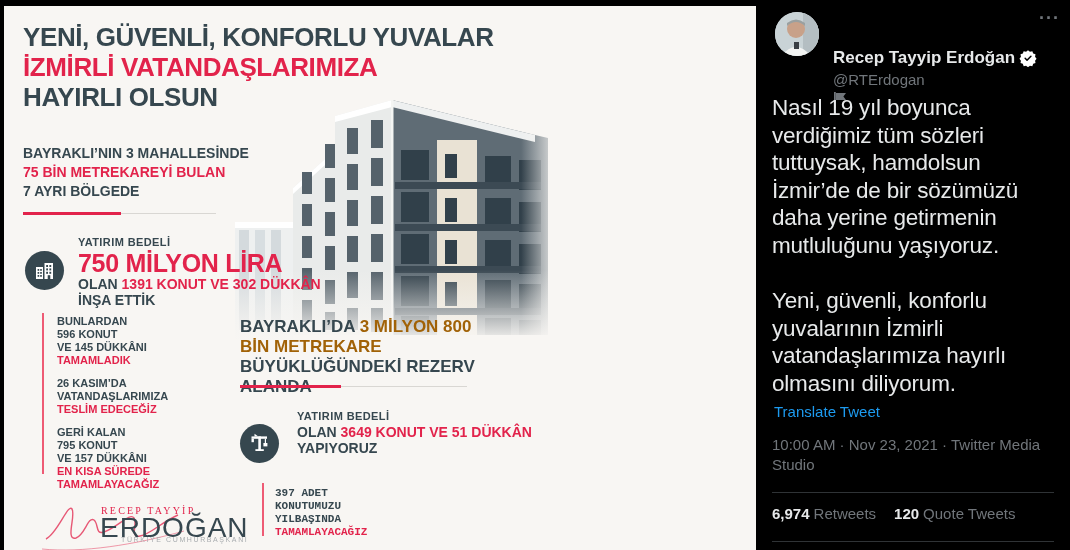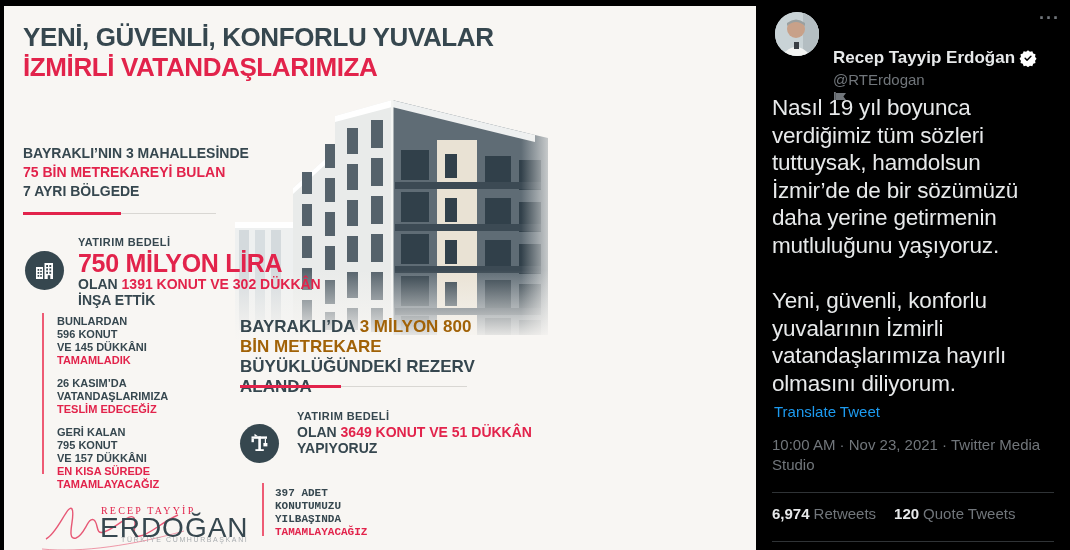--- a/index.html
+++ b/index.html
@@ -161,20 +161,21 @@
       </g>
       <rect x="156" y="20" width="2.5" height="235" fill="#f4f5f3"></rect>
 
       <rect x="286" y="40" width="36" height="222" fill="url(#fadeR)"></rect>
       <rect x="0" y="190" width="322" height="72" fill="url(#fadeB)"></rect>
     </svg>
 
     <div class="ig ig-title">
       <div>YENİ, GÜVENLİ, KONFORLU YUVALAR</div>
       <div class="red">İZMİRLİ VATANDAŞLARIMIZA</div>
+      <div>HAYIRLI OLSUN</div>
     </div>
 
     <div class="ig ig-intro">
       <div>BAYRAKLI’NIN 3 MAHALLESİNDE</div>
       <div class="red">75 BİN METREKAREYİ BULAN</div>
       <div>7 AYRI BÖLGEDE</div>
     </div>
 
     <div class="divider div1">
         <div class="seg-red"></div>

